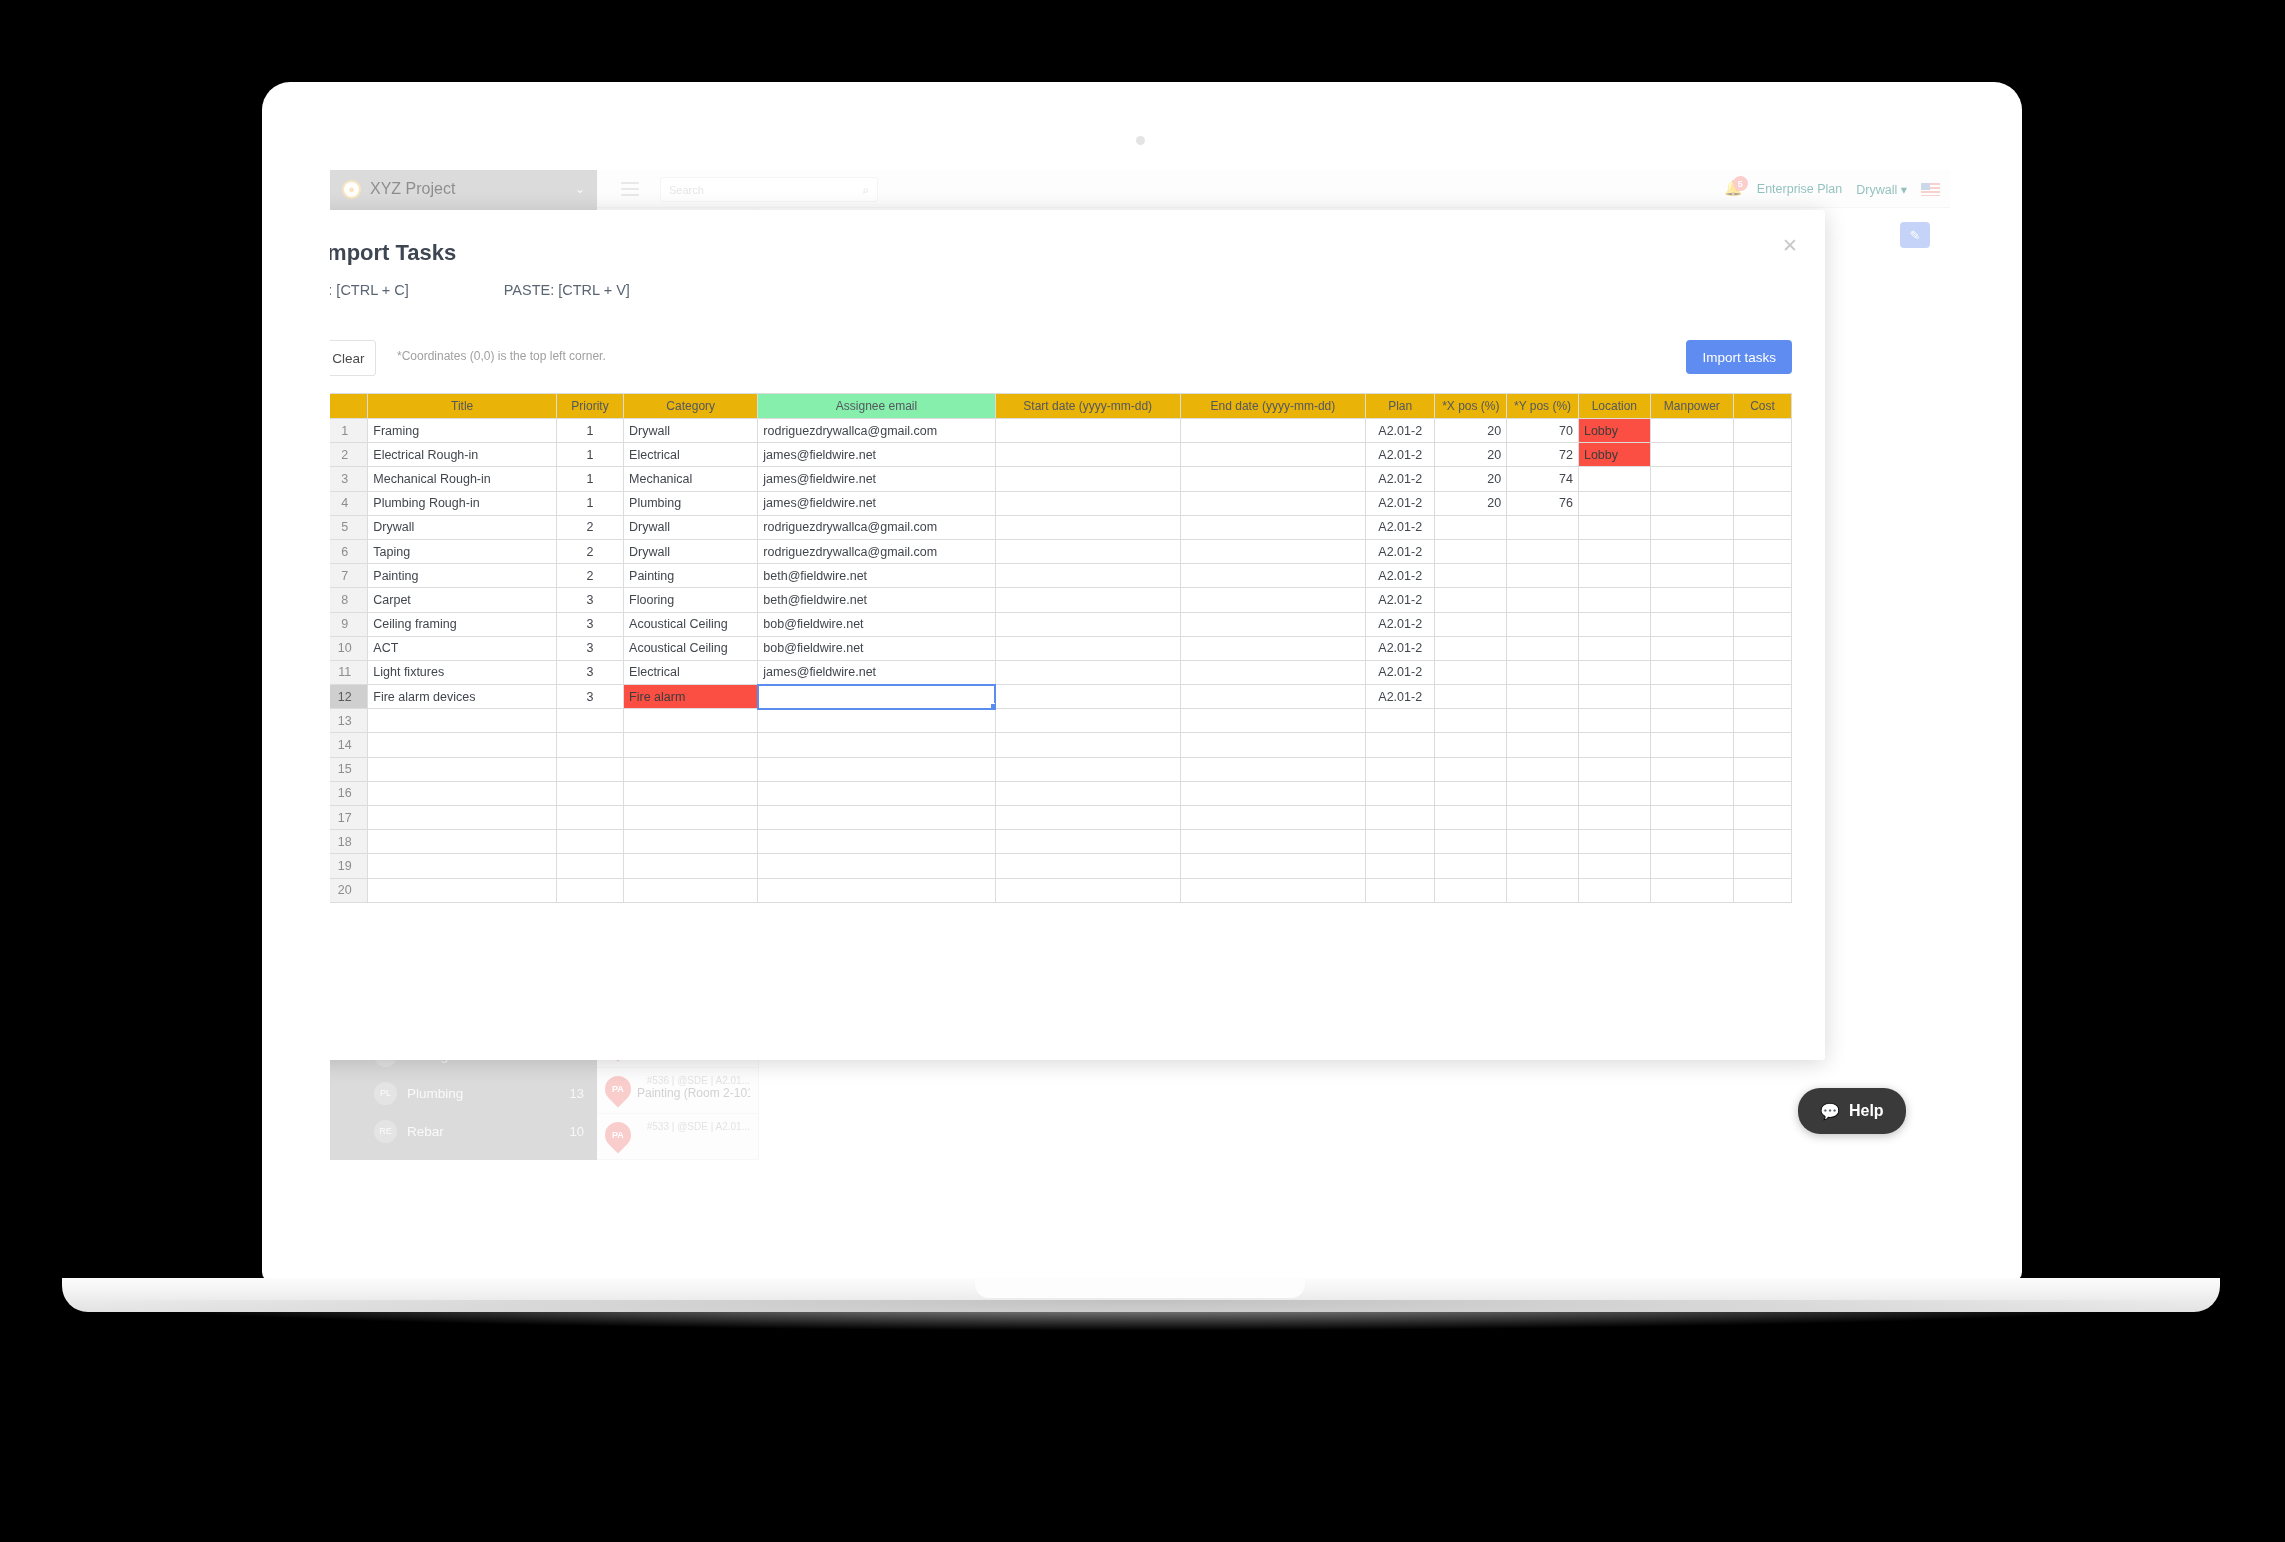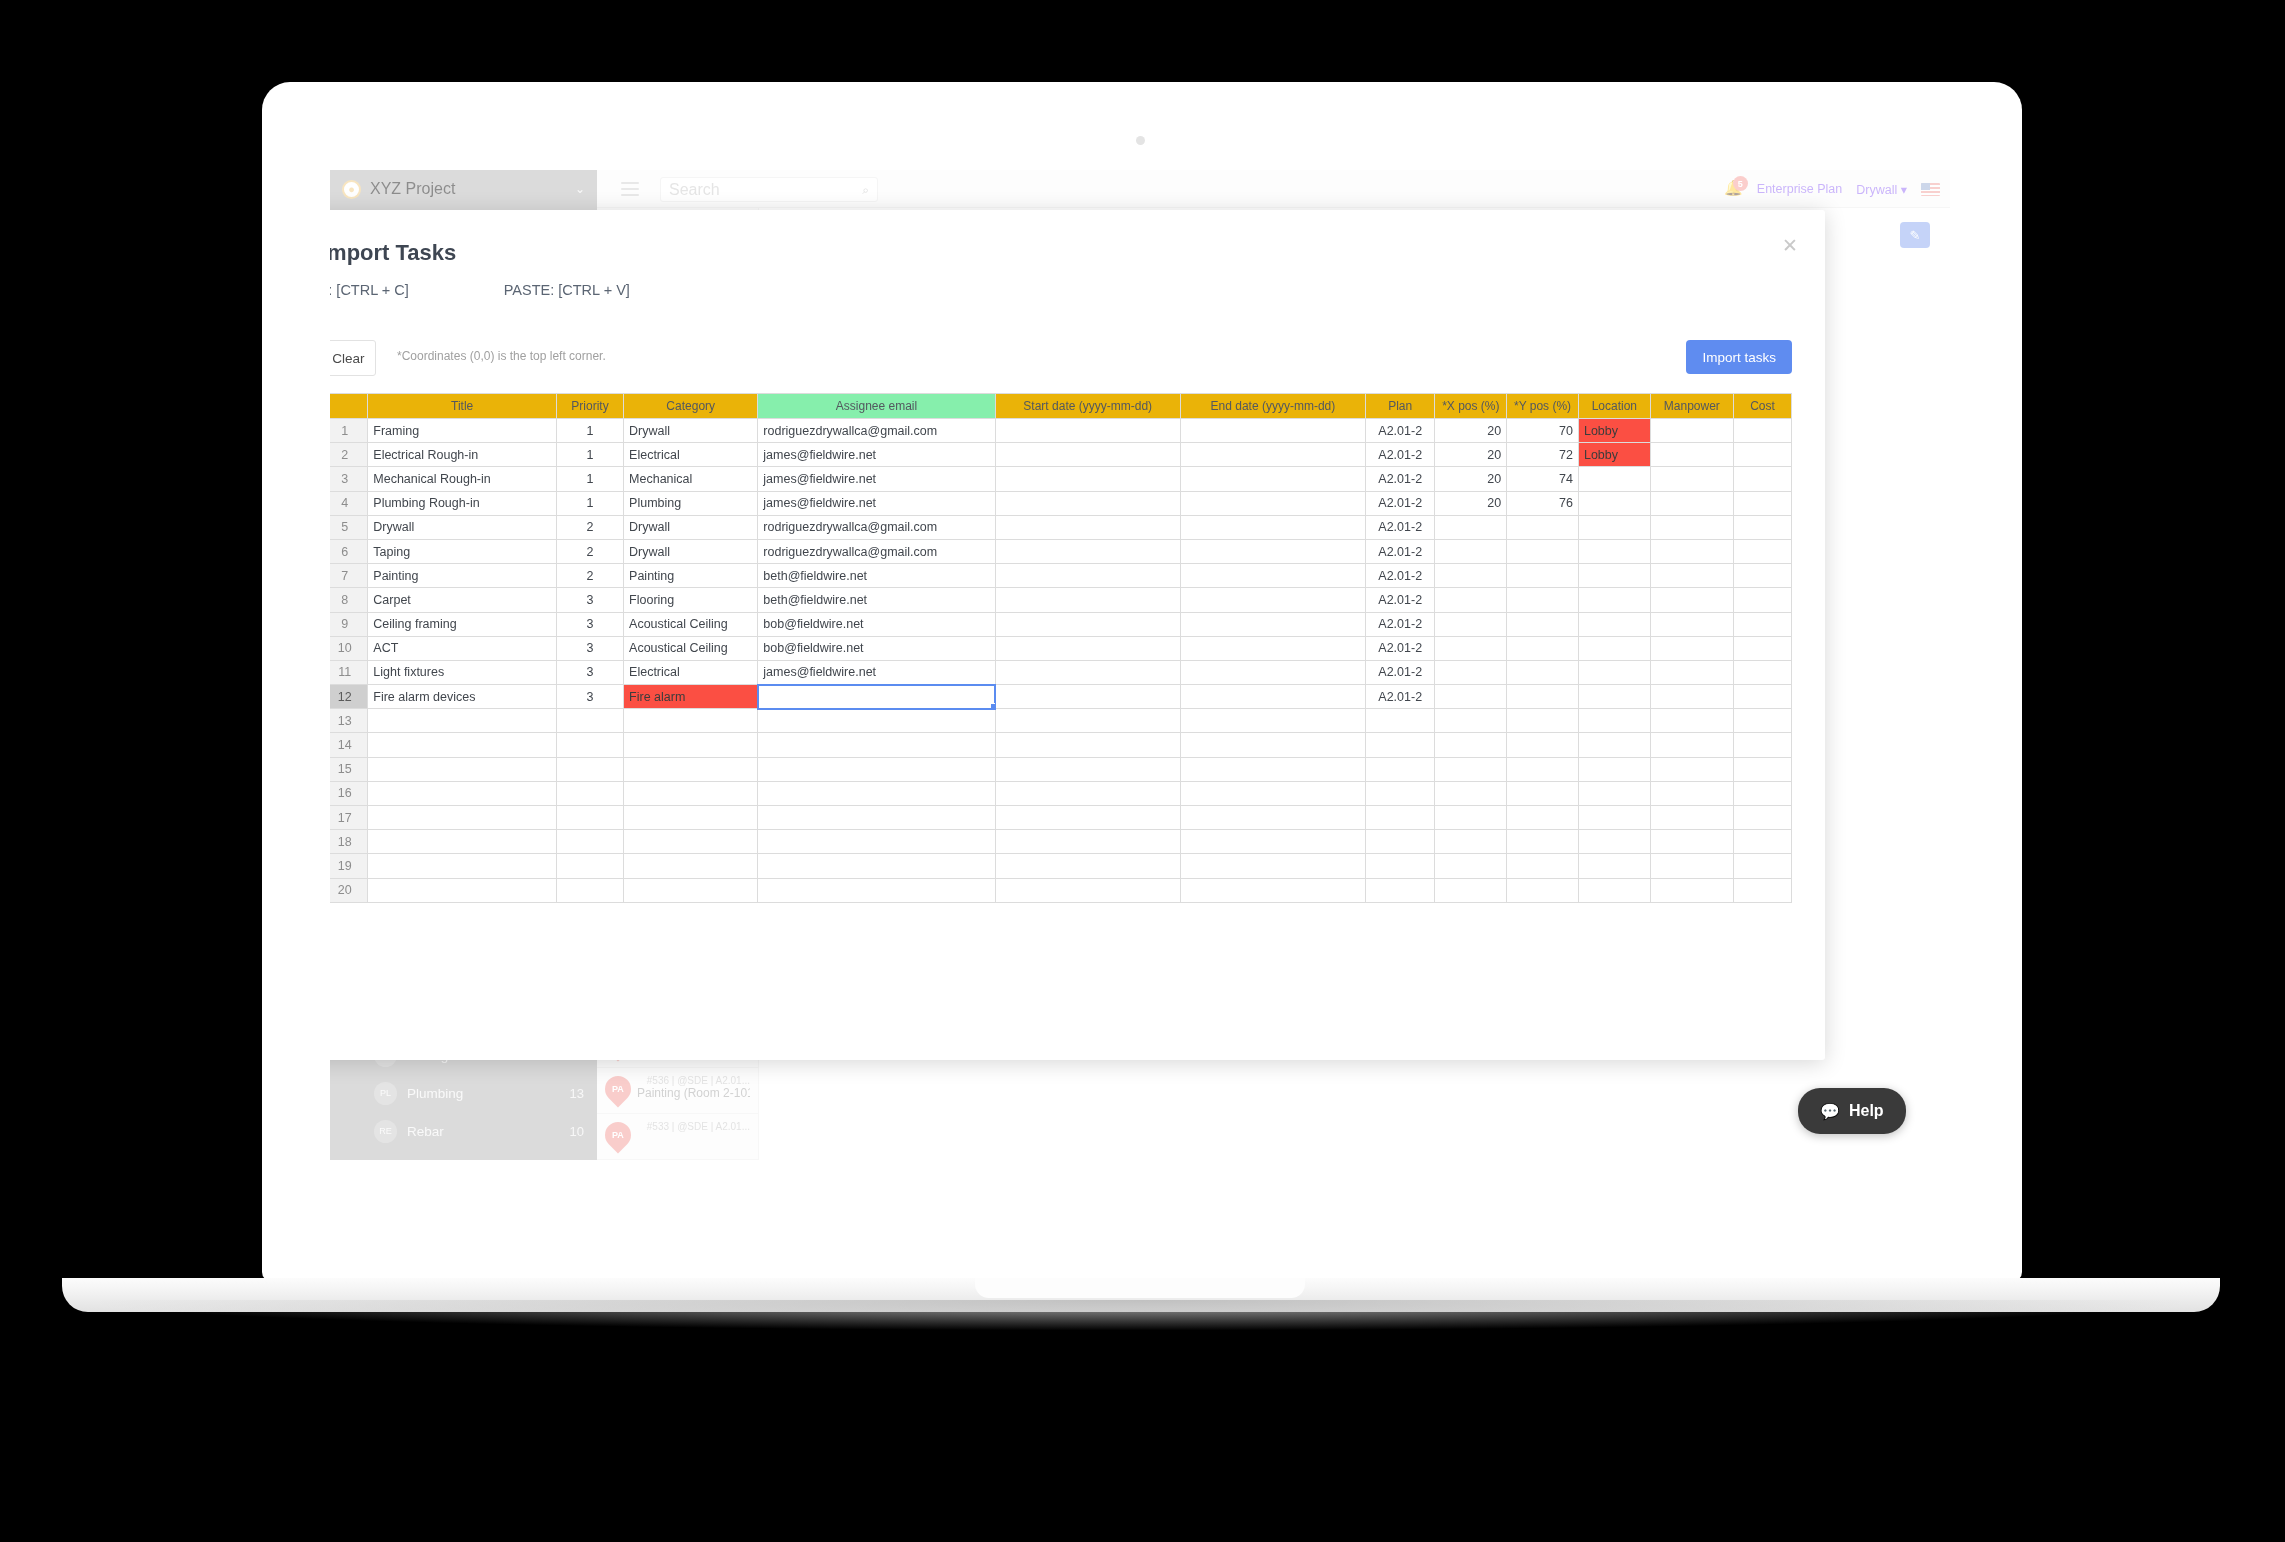--- a/index.html
+++ b/index.html
@@ -71,32 +71,32 @@
     color:#f0c674;font-size:11px;font-weight:bold;flex:none;
   }
   #project-caret { margin-left:auto; color:#fff; font-size:12px; opacity:.85;}
   #hamburger { position:absolute; left:291px; top:12px; width:18px; height:14px; opacity:.28;}
   #hamburger i { display:block; height:2px; background:#555; margin-bottom:4px; border-radius:1px;}
   #searchbox {
     position:absolute; left:330px; top:7px; width:218px; height:25px;
     background:#fff; border:1px solid #e8e8e8; border-radius:3px;
     display:flex; align-items:center; padding:0 8px;
   }
-  #searchbox span.ph { font-size:16px; color:#c6c6c6; }
+  #searchbox span.ph { font-size:11px; color:#c6c6c6; }
   #search-icon { margin-left:auto; color:#b9b9b9; font-size:12px; }
   #topbar-right { position:absolute; right:10px; top:0; height:38px; display:flex; align-items:center; gap:14px;}
   #bell-wrap { position:relative; width:18px; height:20px; }
   #bell-icon { color:#c4c4c4; font-size:15px; }
   #bell-badge {
     position:absolute; left:8px; top:-3px;
     background:#f5938f; color:#fff; font-size:9px; font-weight:bold;
     width:15px;height:15px;border-radius:50%;
     display:flex;align-items:center;justify-content:center;
   }
-  .topbar-text { font-size:12.5px; color:#8b5cf6; }
+  .topbar-text { font-size:12.5px; color:#0f766e; }
   #flag-icon {
     width:19px;height:13px;border-radius:1px;overflow:hidden;
     background: repeating-linear-gradient(to bottom,#e8564f 0 2px,#fff 2px 4px);
     position:relative; opacity:.6;
   }
   #flag-icon::before{content:"";position:absolute;left:0;top:0;width:9px;height:7px;background:#4a6fb5;}
 
   
   #icon-rail {
     position:absolute; left:0; top:38px; width:38px; bottom:0; background:#b0b0b0;

